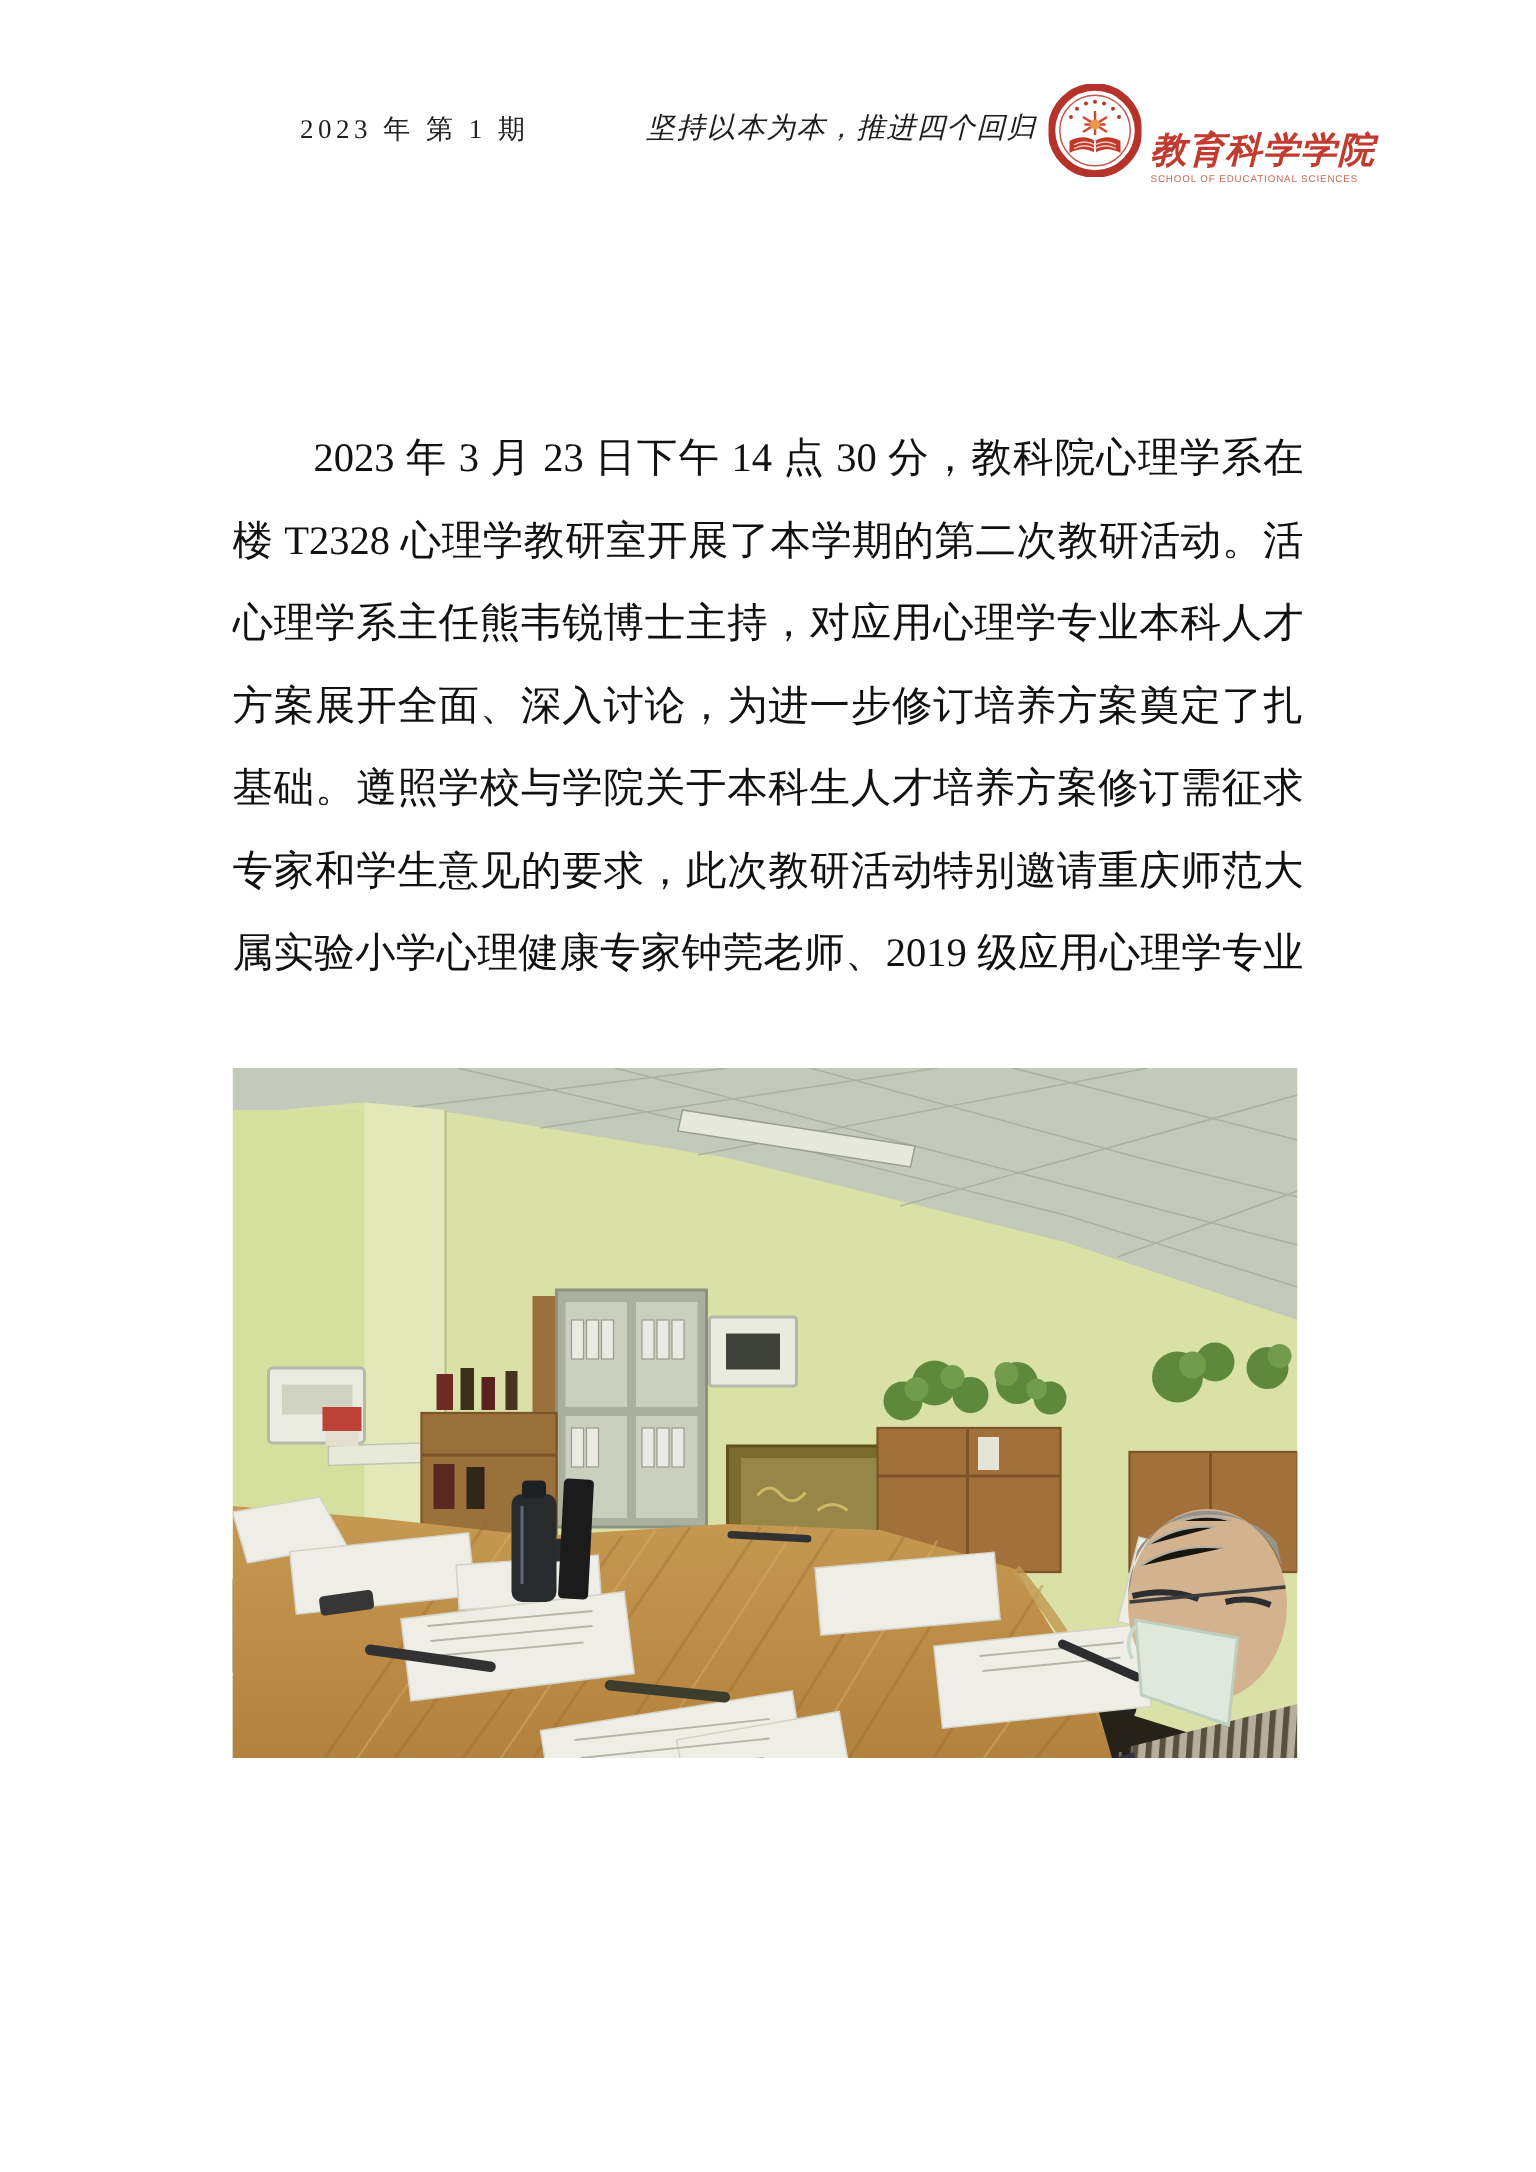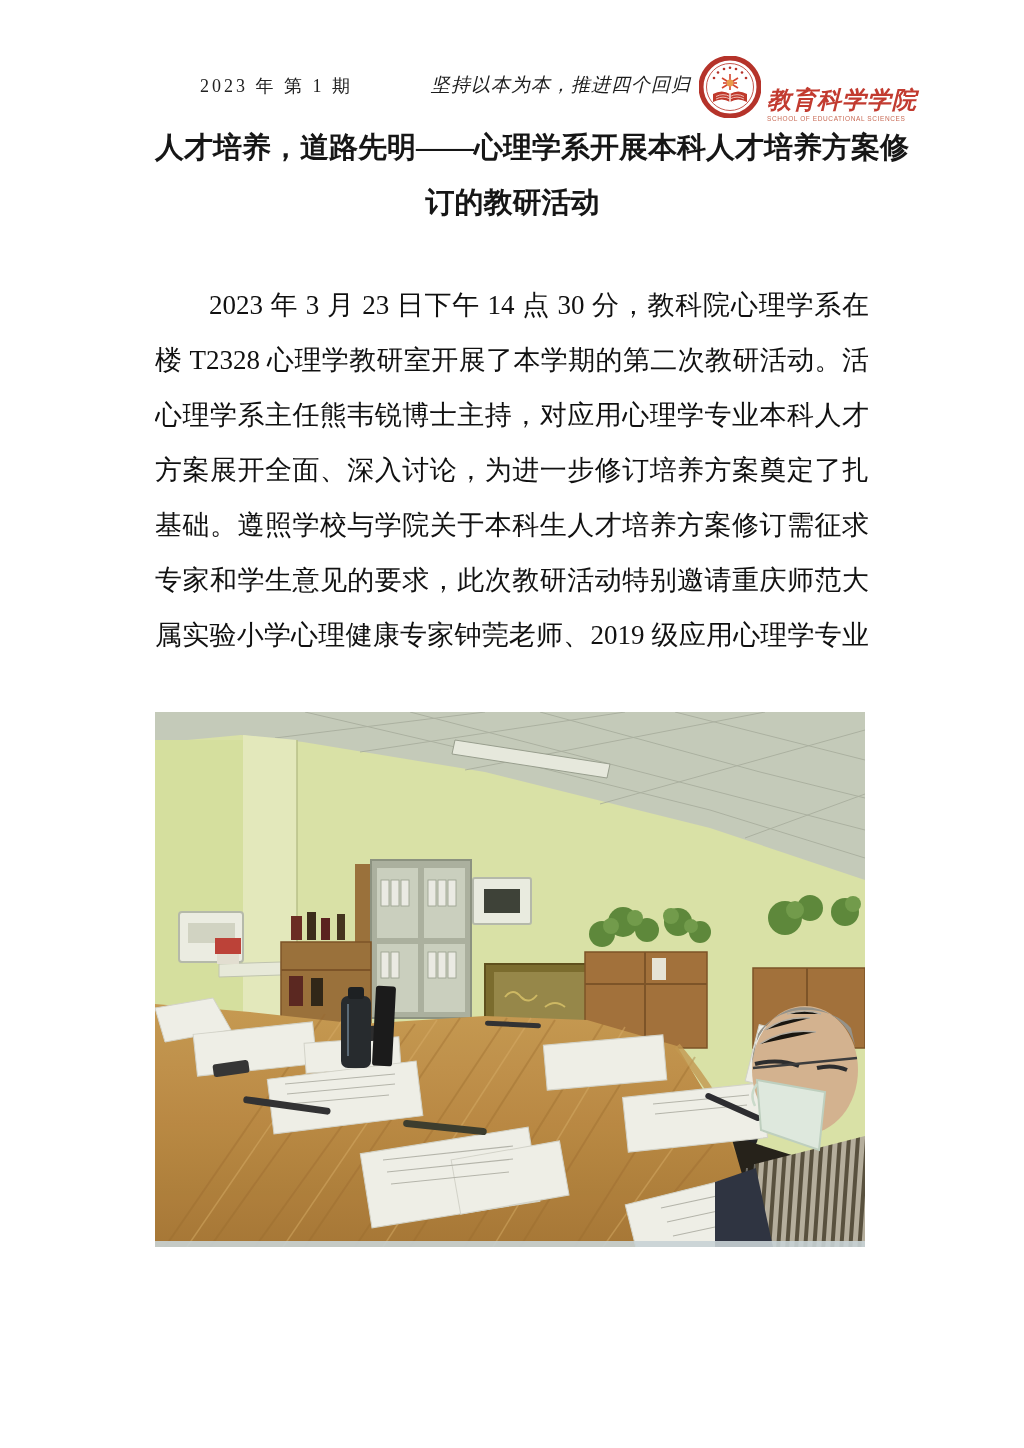--- a/index.html
+++ b/index.html
@@ -1,18 +1,18 @@
 <!DOCTYPE html>
 <html><head>
 <meta charset="utf-8">
 <style>
   * { margin:0; padding:0; box-sizing:border-box; }
   html,body { background:#ffffff; }
   .page {
-    position:relative; width:1024px; height:1448px; background:#ffffff;
+    position:relative; width:1024px; height:1172px; background:#ffffff;
     font-family:"Liberation Serif","DejaVu Serif",serif; color:#161616;
     overflow:hidden;
   }
   
   .header { position:absolute; left:155px; top:62px; width:745px; height:64px; }
   .issue  { position:absolute; left:45px; top:12px; font-size:18px; letter-spacing:3px; color:#222; }
   .motto  { position:absolute; left:276px; top:10px; font-size:19px; font-style:italic; letter-spacing:1px; color:#1d1d1d; }
   .logo   { position:absolute; left:544px; top:-6px; display:flex; align-items:flex-end; gap:6px; }
   .logo-text-cn {
     font-size:24px; font-weight:bold; font-style:italic; color:#c23b30;
@@ -78,24 +78,20 @@
           <path d="M45 40.5 Q38 36.8 31 40.5 M45 43 Q38 39.3 31 43" stroke="#f2c9c2" stroke-width="0.9" fill="none"></path>
         </svg>
       </span>
       <span>
         <div class="logo-text-cn">教育科学学院</div>
         <div class="logo-text-en">SCHOOL OF EDUCATIONAL SCIENCES</div>
       </span>
     </div>
   </div>
 
-  <div class="title">
-    <div class="title-line">人才培养，道路先明——心理学系开展本科人才培养方案修</div>
-    <div class="title-line">订的教研活动</div>
-  </div>
 
   <div class="body-block">
     <div class="body-line first">2023 年 3 月 23 日下午 14 点 30 分，教科院心理学系在特教</div>
     <div class="body-line">楼 T2328 心理学教研室开展了本学期的第二次教研活动。活动由</div>
     <div class="body-line">心理学系主任熊韦锐博士主持，对应用心理学专业本科人才培养</div>
     <div class="body-line">方案展开全面、深入讨论，为进一步修订培养方案奠定了扎实的</div>
     <div class="body-line">基础。遵照学校与学院关于本科生人才培养方案修订需征求一线</div>
     <div class="body-line">专家和学生意见的要求，此次教研活动特别邀请重庆师范大学附</div>
     <div class="body-line">属实验小学心理健康专家钟莞老师、2019 级应用心理学专业 12</div>
   </div>

